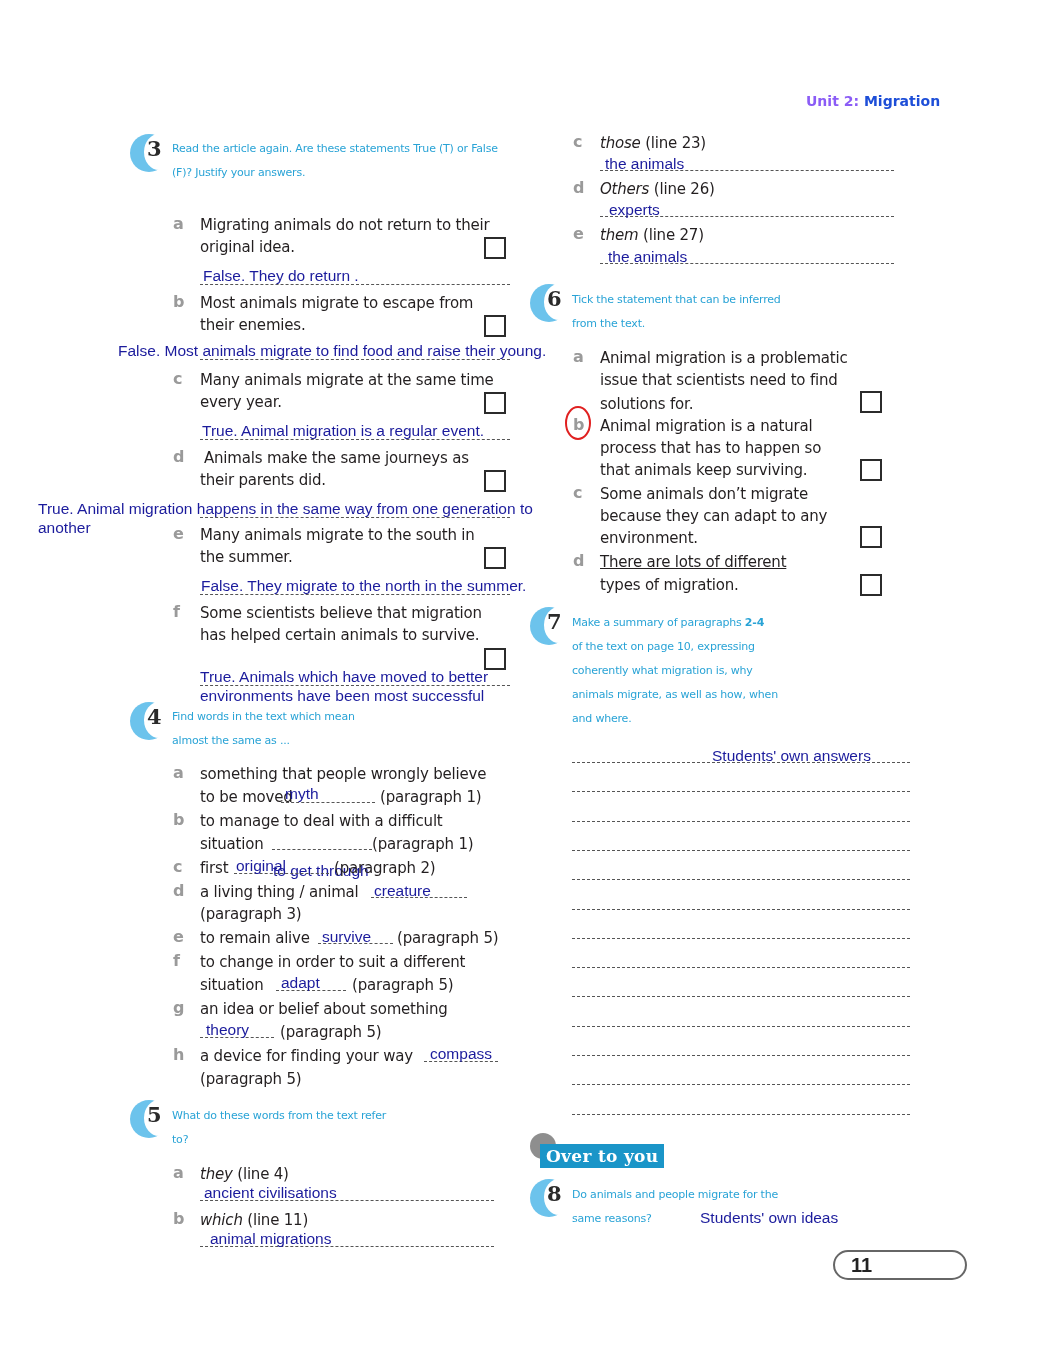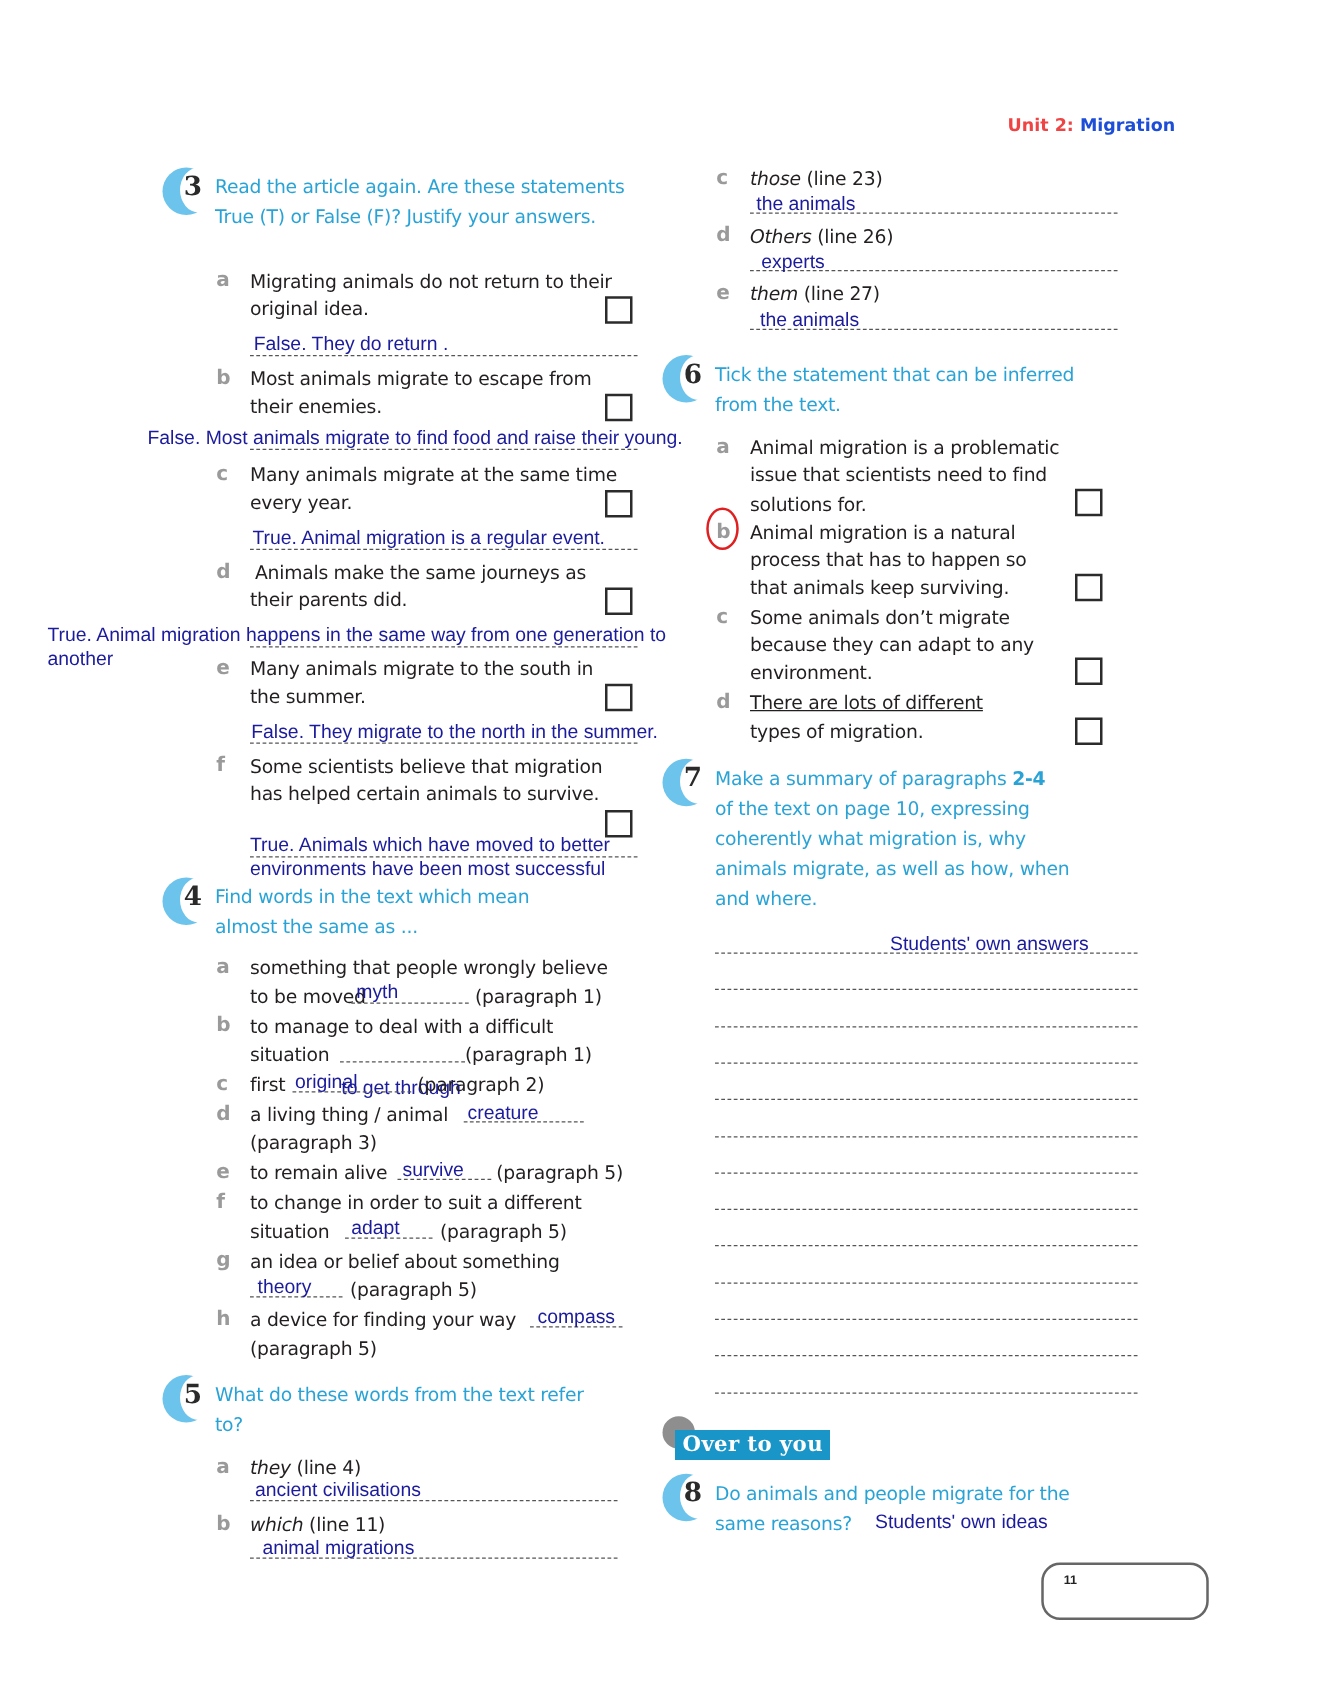--- a/index.html
+++ b/index.html
@@ -1,37 +1,37 @@
 <!DOCTYPE html>
 <html><head>
   <meta charset="utf-8">
   <style>
     html, body { margin: 0; padding: 0; background: #ffffff; }
     body { width: 1062px; height: 1346px; position: relative; overflow: hidden;
       font-family: "DejaVu Sans", sans-serif; color: #231f20; }
     .abs { position: absolute; }
     .book { font-family: "DejaVu Sans", sans-serif; font-size: 15px; color: #231f20; line-height: 22px; letter-spacing: -0.2px; }
-    .heading { font-family: "DejaVu Sans", sans-serif; font-size: 15px; color: #29a3d6; line-height: 24px; letter-spacing: -0.2px; }
+    .heading { font-family: "DejaVu Sans", sans-serif; font-size: 11px; color: #29a3d6; line-height: 24px; letter-spacing: -0.2px; }
     .heading b { font-weight: bold; }
     .letter { font-family: "DejaVu Sans", sans-serif; font-weight: bold; font-size: 16px; color: #9a9a9a; }
     .ans { font-family: "Liberation Sans", sans-serif; font-size: 15.5px; color: #1b1b9c; line-height: 18px; white-space: nowrap; }
     .dash { border-bottom: 1.5px dashed #555; height: 0; }
     .box { width: 22px; height: 22px; border: 2px solid #2b2b2b; box-sizing: border-box; background: #fff; }
     .badge { width: 40px; height: 40px; }
     .badge .moon { position: absolute; left: 0; top: 0; width: 38px; height: 38px; border-radius: 50%; background: #6cc3ec; }
     .badge .moon-cut { position: absolute; left: 14px; top: 0; width: 30px; height: 36px; border-radius: 50%; background: #fff; }
     .badge .num { position: absolute; left: 17px; top: 2px; font-family: "DejaVu Serif", serif; font-weight: bold; font-size: 21px; color: #2a2a2a; }
     .it { font-style: italic; }
     .unit { font-family: "DejaVu Sans", sans-serif; font-size: 14px; font-weight: bold; }
-    .unit .u1 { color: #ef4444; }
+    .unit .u1 { color: #8b5cf6; }
     .unit .u2 { color: #1d4ed8; }
     .circle { width: 26px; height: 34px; border: 2.5px solid #e02020; border-radius: 50%; box-sizing: border-box; }
     .over { background: #1a95c8; color: #fff; font-family: "DejaVu Serif", serif; font-weight: bold; font-size: 17px; padding: 1px 6px; line-height: 22px; letter-spacing: 0.3px; }
     .over-dot { width: 26px; height: 26px; border-radius: 50%; background: #8e8e8e; }
-    .pagenum { width: 134px; height: 46px; border: 2px solid #666; border-radius: 15px; box-sizing: border-box; font-family: "Liberation Sans", sans-serif; font-weight: bold; font-size: 10px; color: #222; padding-left: 16px; line-height: 26px; }
+    .pagenum { width: 134px; height: 30px; border: 2px solid #666; border-radius: 15px; box-sizing: border-box; font-family: "Liberation Sans", sans-serif; font-weight: bold; font-size: 20px; color: #222; padding-left: 16px; line-height: 26px; }
   </style>
 </head>
 <body>
 
 <div class="abs unit" style="left:806px; top:93px;">
   <span class="u1">Unit 2:</span>
   <span class="u2">Migration</span>
 </div>
 
 <div class="abs badge" style="left:130px; top:134px;">

